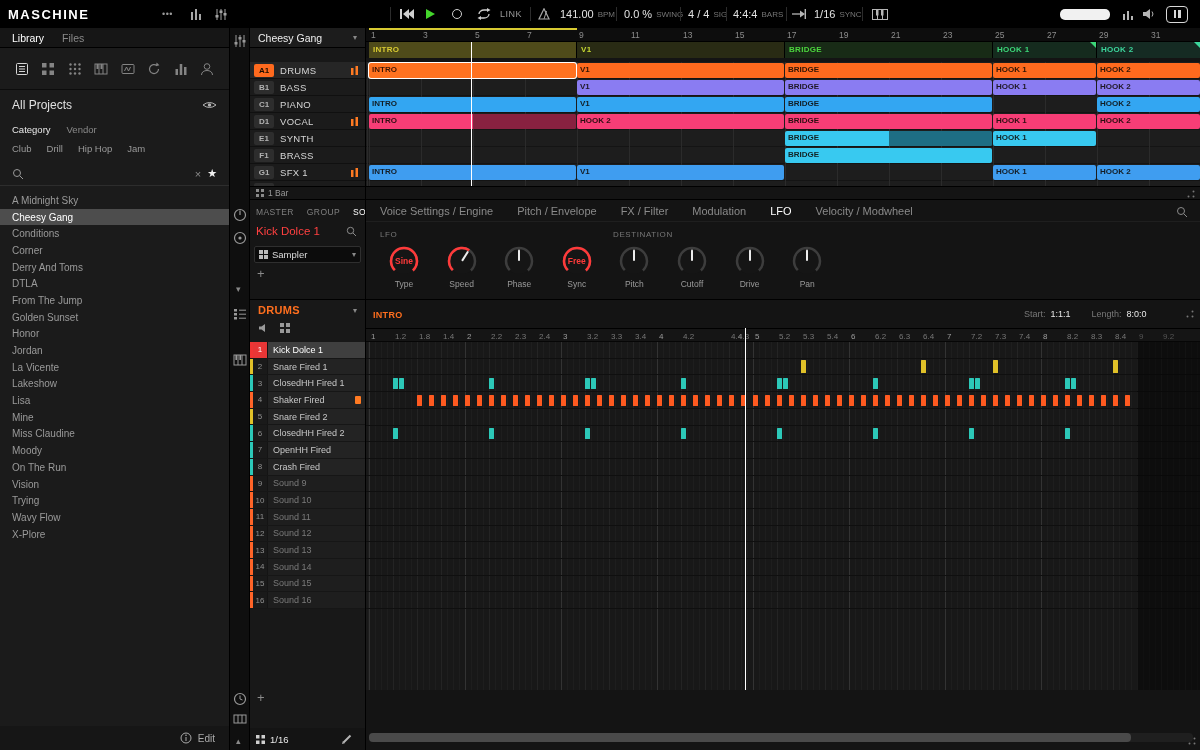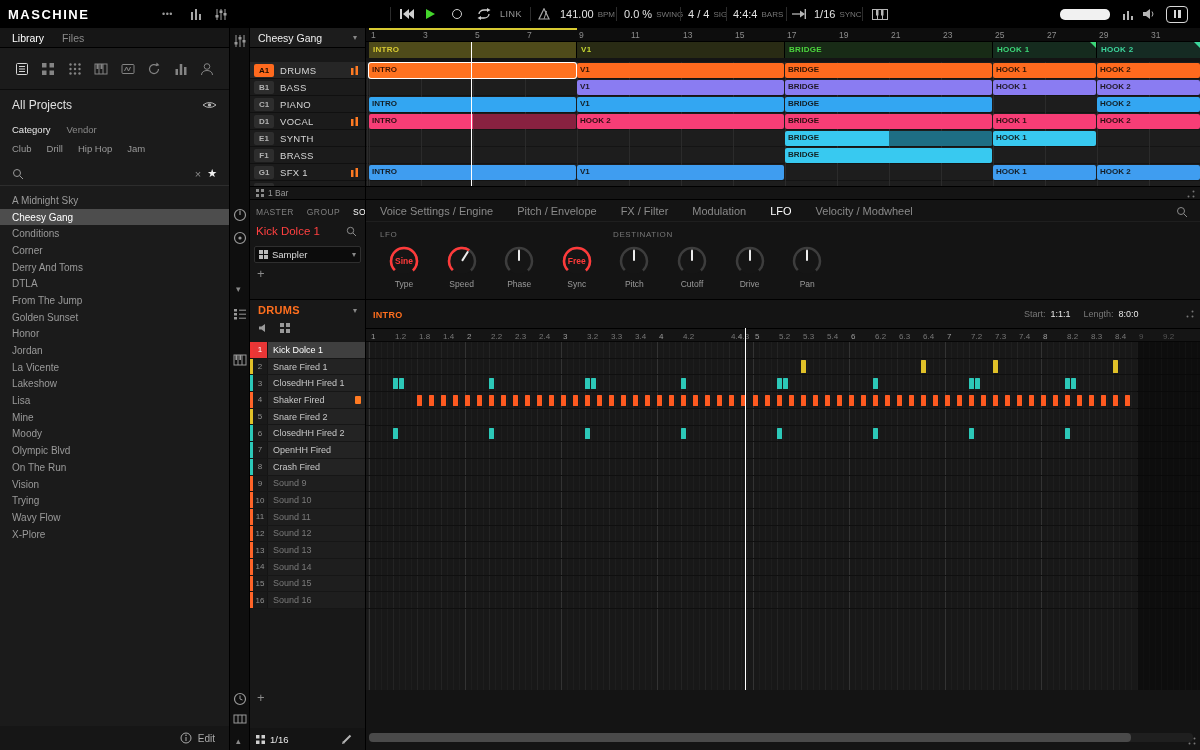--- a/index.html
+++ b/index.html
@@ -369,22 +369,22 @@
         <div class="proj-row">Derry And Toms</div>
         <div class="proj-row">DTLA</div>
         <div class="proj-row">From The Jump</div>
         <div class="proj-row">Golden Sunset</div>
         <div class="proj-row">Honor</div>
         <div class="proj-row">Jordan</div>
         <div class="proj-row">La Vicente</div>
         <div class="proj-row">Lakeshow</div>
         <div class="proj-row">Lisa</div>
         <div class="proj-row">Mine</div>
+        <div class="proj-row">Miss Claudine</div>
         <div class="proj-row">Moody</div>
-        <div class="proj-row">Olympic Blvd</div>
         <div class="proj-row">On The Run</div>
         <div class="proj-row">Vision</div>
         <div class="proj-row">Trying</div>
         <div class="proj-row">Wavy Flow</div>
         <div class="proj-row">X-Plore</div>
       </div>
     <div class="lib-footer">
       <span>
           <svg width="12" height="12">
             <circle cx="6" cy="6" r="5" fill="none" stroke="#aaa"></circle>
@@ -901,21 +901,21 @@
           </svg>
         </span>
     </div>
   </div>
   <div id="ed-grid">
     <div class="ed-grid-head">
       <span class="ed-pat">INTRO</span>
       <div class="startlen">
         <span class="sl-lab">Start:</span>
         <span class="sl-val">1:1:1</span>
-        <span class="sl-lab" style="margin-left:8px">Length:</span>
+        <span class="sl-lab" style="margin-left:16px">Length:</span>
         <span class="sl-val">8:0:0</span>
       </div>
       <span class="resize-dots" style="right:6px;top:10px">
           <svg width="8" height="8">
             <circle cx="6.5" cy="1.5" r="1" fill="#777"></circle>
             <circle cx="6.5" cy="6.5" r="1" fill="#777"></circle>
             <circle cx="1.5" cy="6.5" r="1" fill="#777"></circle>
           </svg>
         </span>
     </div>

